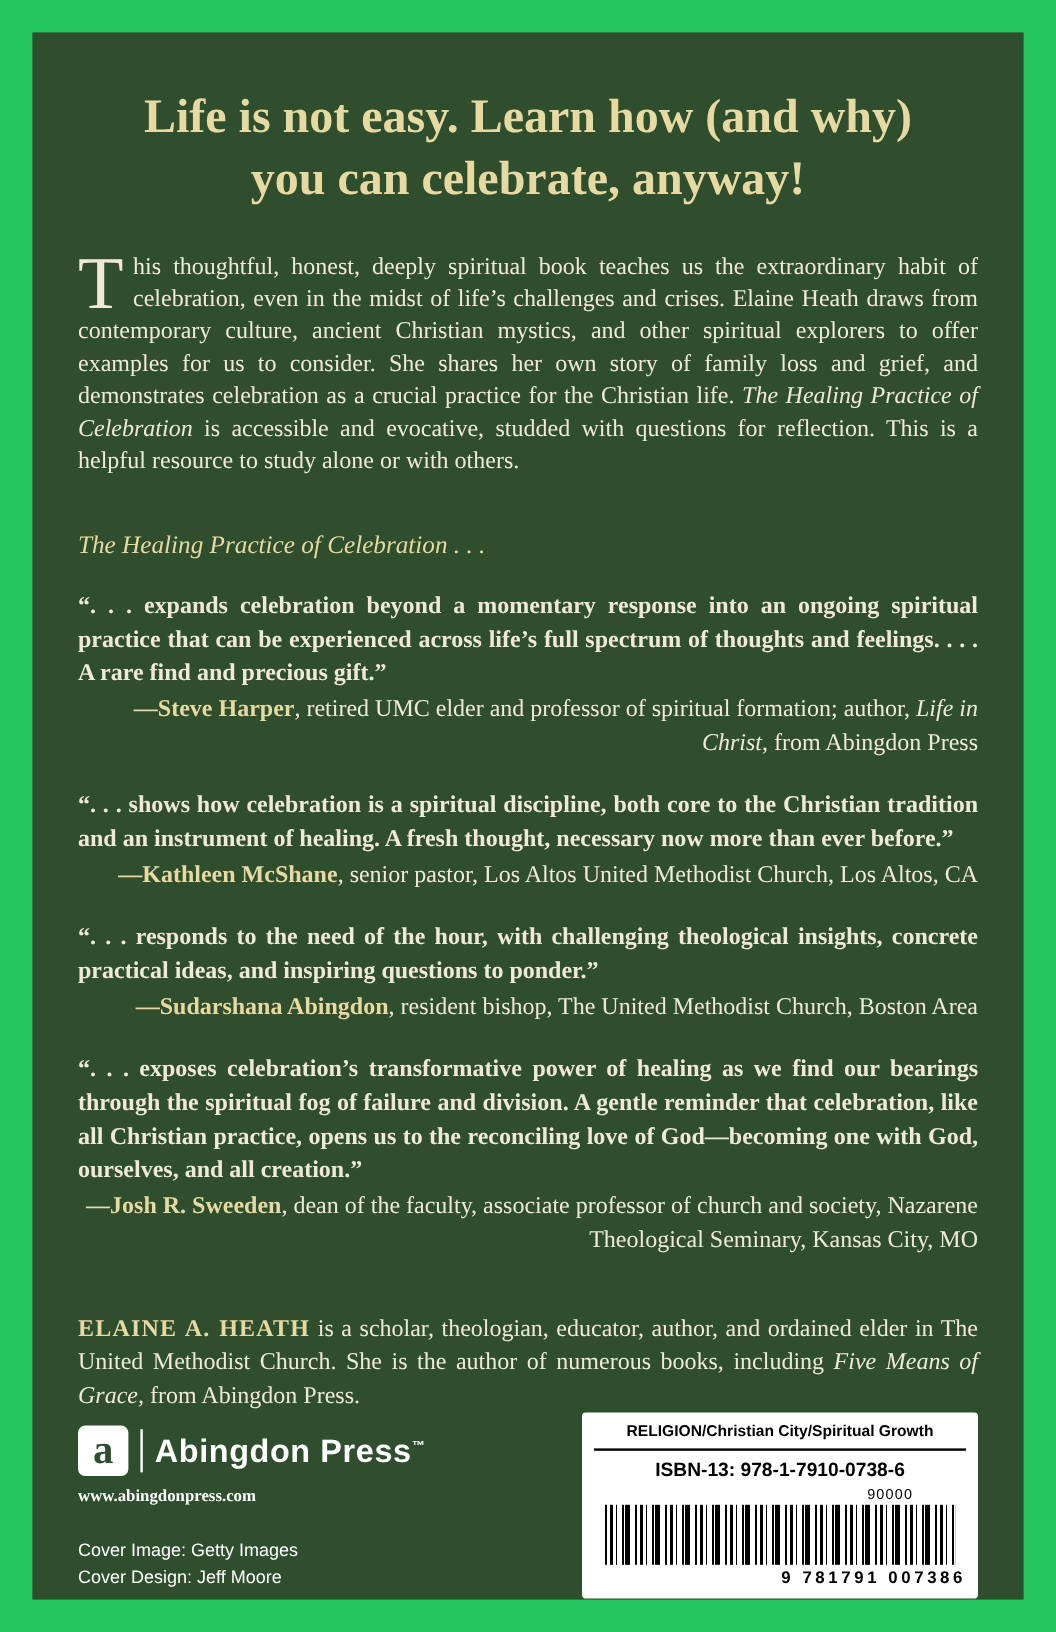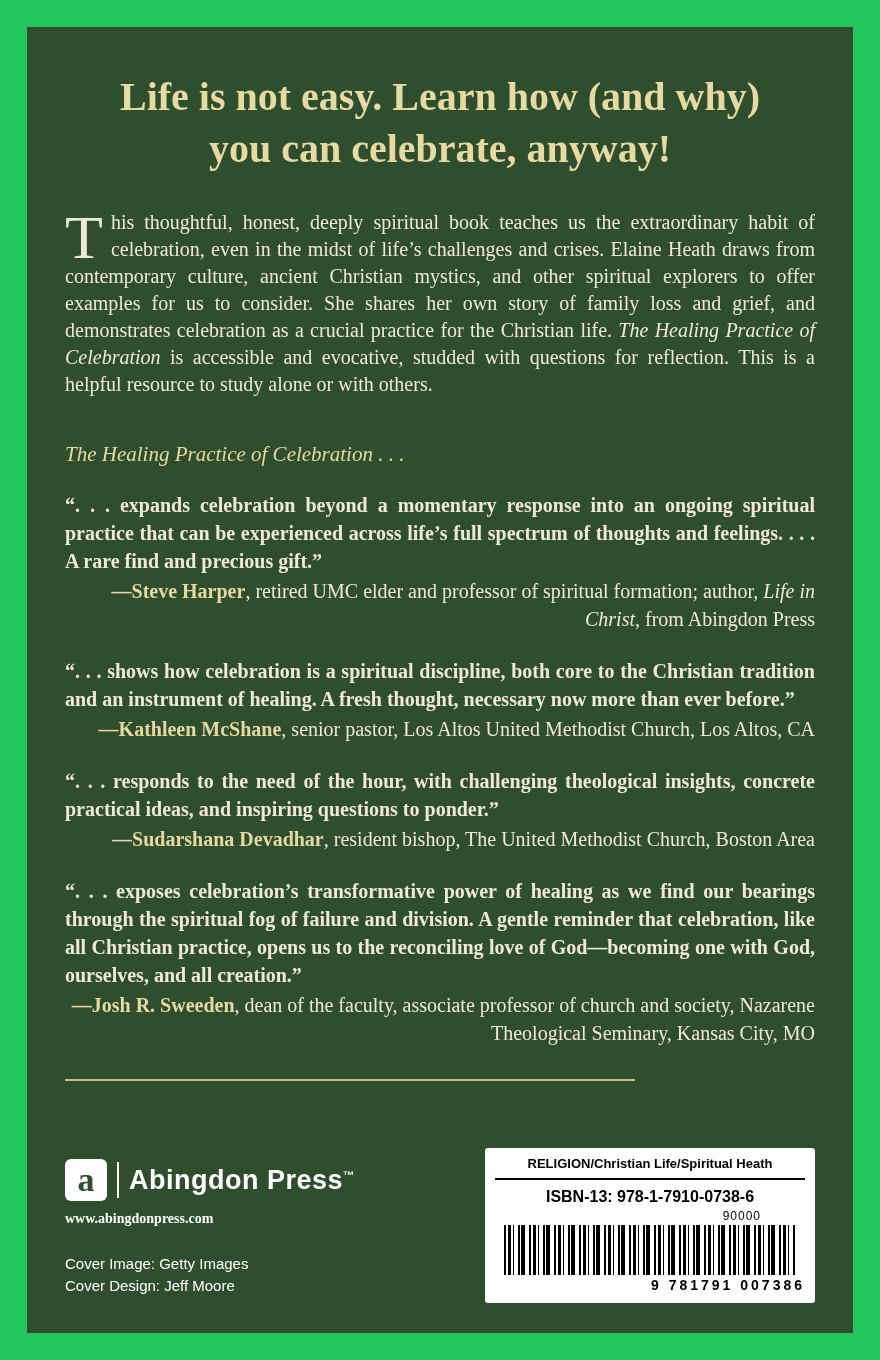--- a/index.html
+++ b/index.html
@@ -168,48 +168,49 @@
       <p class="attribution"><strong>—Steve Harper</strong><span>, retired UMC elder and professor of spiritual formation; author, </span><em>Life in Christ</em><span>, from Abingdon Press</span></p>
     </div>
 
     <div class="quote">
       <p class="quote-text">“. . . shows how celebration is a spiritual discipline, both core to the Christian tradition and an instrument of healing. A fresh thought, necessary now more than ever before.”</p>
       <p class="attribution"><strong>—Kathleen McShane</strong><span>, senior pastor, Los Altos United Methodist Church, Los Altos, CA</span><em></em><span></span></p>
     </div>
 
     <div class="quote">
       <p class="quote-text">“. . . responds to the need of the hour, with challenging theological insights, concrete practical ideas, and inspiring questions to ponder.”</p>
-      <p class="attribution"><strong>—Sudarshana Devadhar</strong><span>, resident bishop, The United Methodist Church, Boston Area</span><em></em><span></span></p>
+      <p class="attribution"><strong>—Sudarshana Abingdon</strong><span>, resident bishop, The United Methodist Church, Boston Area</span><em></em><span></span></p>
     </div>
 
     <div class="quote">
       <p class="quote-text">“. . . exposes celebration’s transformative power of healing as we find our bearings through the spiritual fog of failure and division. A gentle reminder that celebration, like all Christian practice, opens us to the reconciling love of God—becoming one with God, ourselves, and all creation.”</p>
       <p class="attribution"><strong>—Josh R. Sweeden</strong><span>, dean of the faculty, associate professor of church and society, Nazarene Theological Seminary, Kansas City, MO</span><em></em><span></span></p>
     </div>
 
     <div class="rule"></div>
 
+    <p class="bio"><strong>ELAINE A. HEATH</strong><span> is a scholar, theologian, educator, author, and ordained elder in The United Methodist Church. She is the author of numerous books, including </span><em>Five Means of Grace,</em><span> from Abingdon Press.</span></p>
 
     <div class="footer">
 
       <div class="publisher">
         <div class="logo-row">
           <div class="logo-icon">a</div>
           <div class="logo-divider"></div>
           <div class="logo-text"><span>Abingdon Press</span><span class="logo-tm">™</span></div>
         </div>
         <div class="website">www.abingdonpress.com</div>
         <div class="credits">
           <div>Cover Image: Getty Images</div>
           <div>Cover Design: Jeff Moore</div>
         </div>
       </div>
 
       <div class="barcode-box">
-        <div class="bisac">RELIGION/Christian Life/Spiritual Heath</div>
+        <div class="bisac">RELIGION/Christian City/Spiritual Growth</div>
         <div class="isbn">ISBN-13: 978-1-7910-0738-6</div>
         <div class="price-code">90000</div>
         <div class="bars"></div>
         <div class="digits">9 781791 007386</div>
       </div>
 
     </div>
 
   </div>
 </div>

